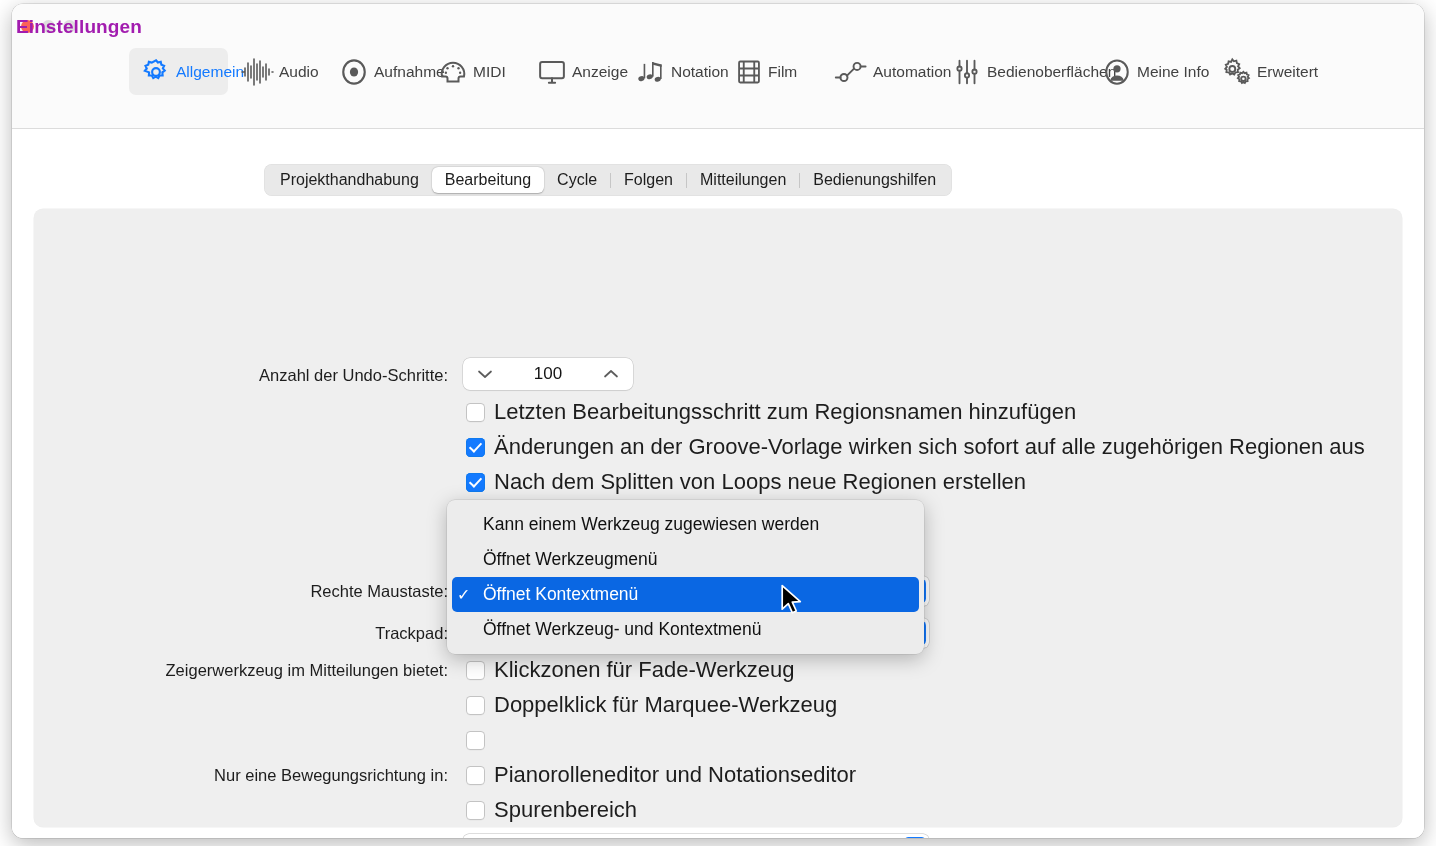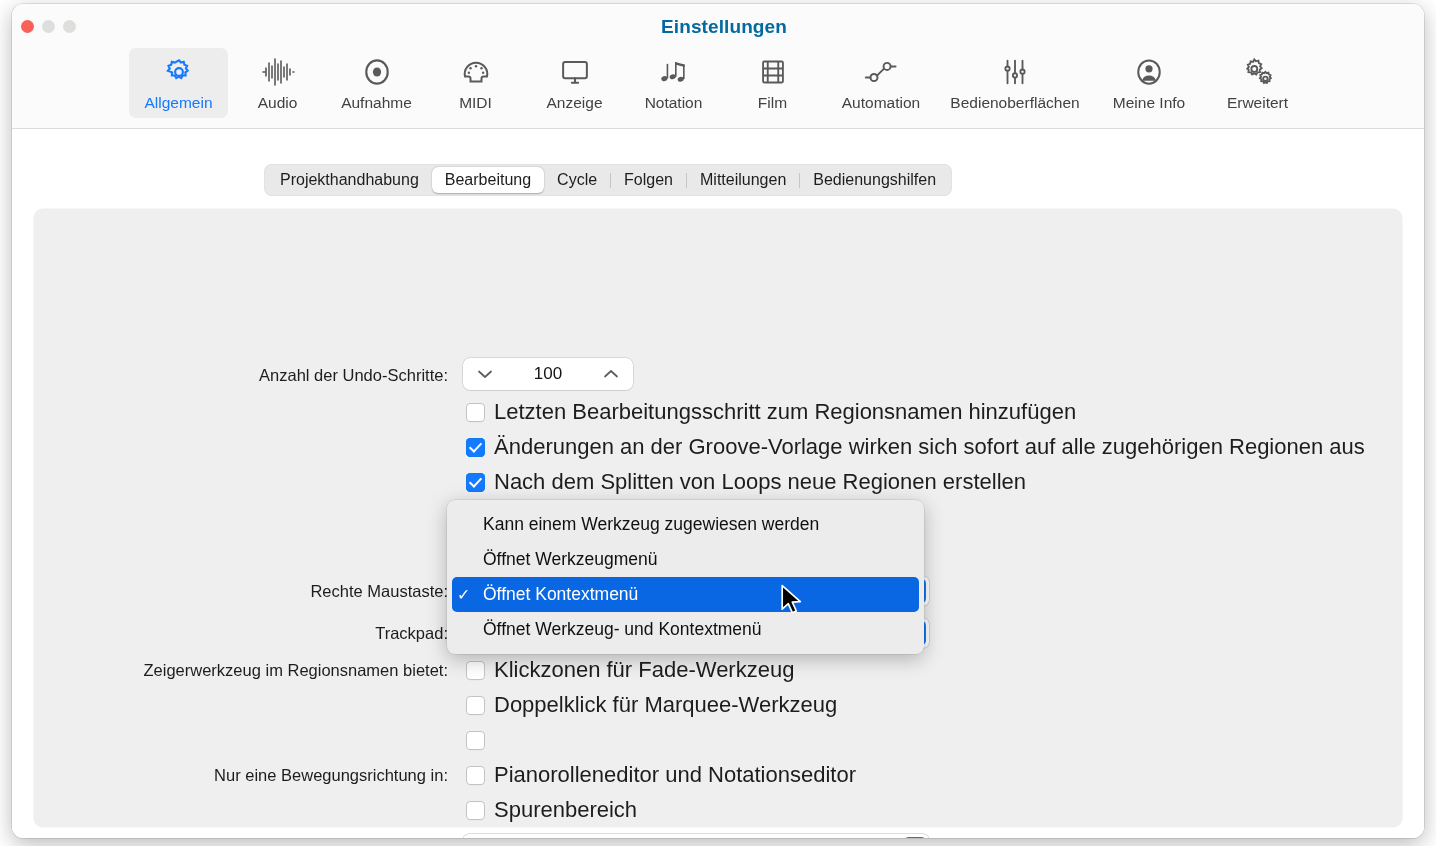--- a/index.html
+++ b/index.html
@@ -52,46 +52,46 @@
     width: 13px; height: 13px;
     border-radius: 50%;
     display: block;
   }
   .tl.close  { background: #fb6159; }
   .tl.min    { background: #dededd; }
   .tl.zoom   { background: #dededd; }
 
   .window-title {
     position: absolute;
-    left: 12px; right: 0;
+    left: 4px; right: 0;
     top: 12px;
-    text-align: center;
+    text-align: left;
     font-size: 19px;
     font-weight: bold;
-    color: #0369a1;
+    color: #a21caf;
     letter-spacing: 0.1px;
   }
 
   
   .toolbar {
     position: absolute;
     left: 0; right: 0;
     top: 44px;
     height: 78px;
     display: flex;
     justify-content: center;
     align-items: flex-start;
     gap: 0px;
   }
   .tb-item {
     width: 99px;
     padding: 7px 12px 6px;
     border-radius: 7px;
     display: flex;
-    flex-direction: column;
+    flex-direction: row;
     align-items: center;
     justify-content: flex-start;
     gap: 5px;
     cursor: default;
   }
   .tb-item .tb-icon {
     height: 34px;
     display: flex;
     align-items: center;
     justify-content: center;
@@ -539,21 +539,21 @@
         <div class="popupbtn" style="left:429px; top:409px; width:466px;">
           <span></span>
           <span class="arrows">
             <svg width="10" height="16" viewBox="0 0 10 16" fill="none" stroke="#ffffff" stroke-width="1.6" stroke-linecap="round" stroke-linejoin="round">
                 <path d="M2 6.4L5 3.3l3 3.1"></path>
                 <path d="M2 9.6L5 12.7l3-3.1"></path>
               </svg>
           </span>
         </div>
 
-        <div class="rowlabel" style="left:0px; top:449px; width:414px;">Zeigerwerkzeug im Regionsnamen bietet:</div>
+        <div class="rowlabel" style="left:0px; top:449px; width:414px;">Zeigerwerkzeug im Mitteilungen bietet:</div>
 
         <div class="cbrow" style="left:432px; top:449px;">
           <span class="cb"></span>
           <span class="cbtext">Klickzonen für Fade-Werkzeug</span>
         </div>
         <div class="cbrow" style="left:432px; top:484px;">
           <span class="cb"></span>
           <span class="cbtext">Doppelklick für Marquee-Werkzeug</span>
         </div>
         <div class="cbrow" style="left:432px; top:519px;">

